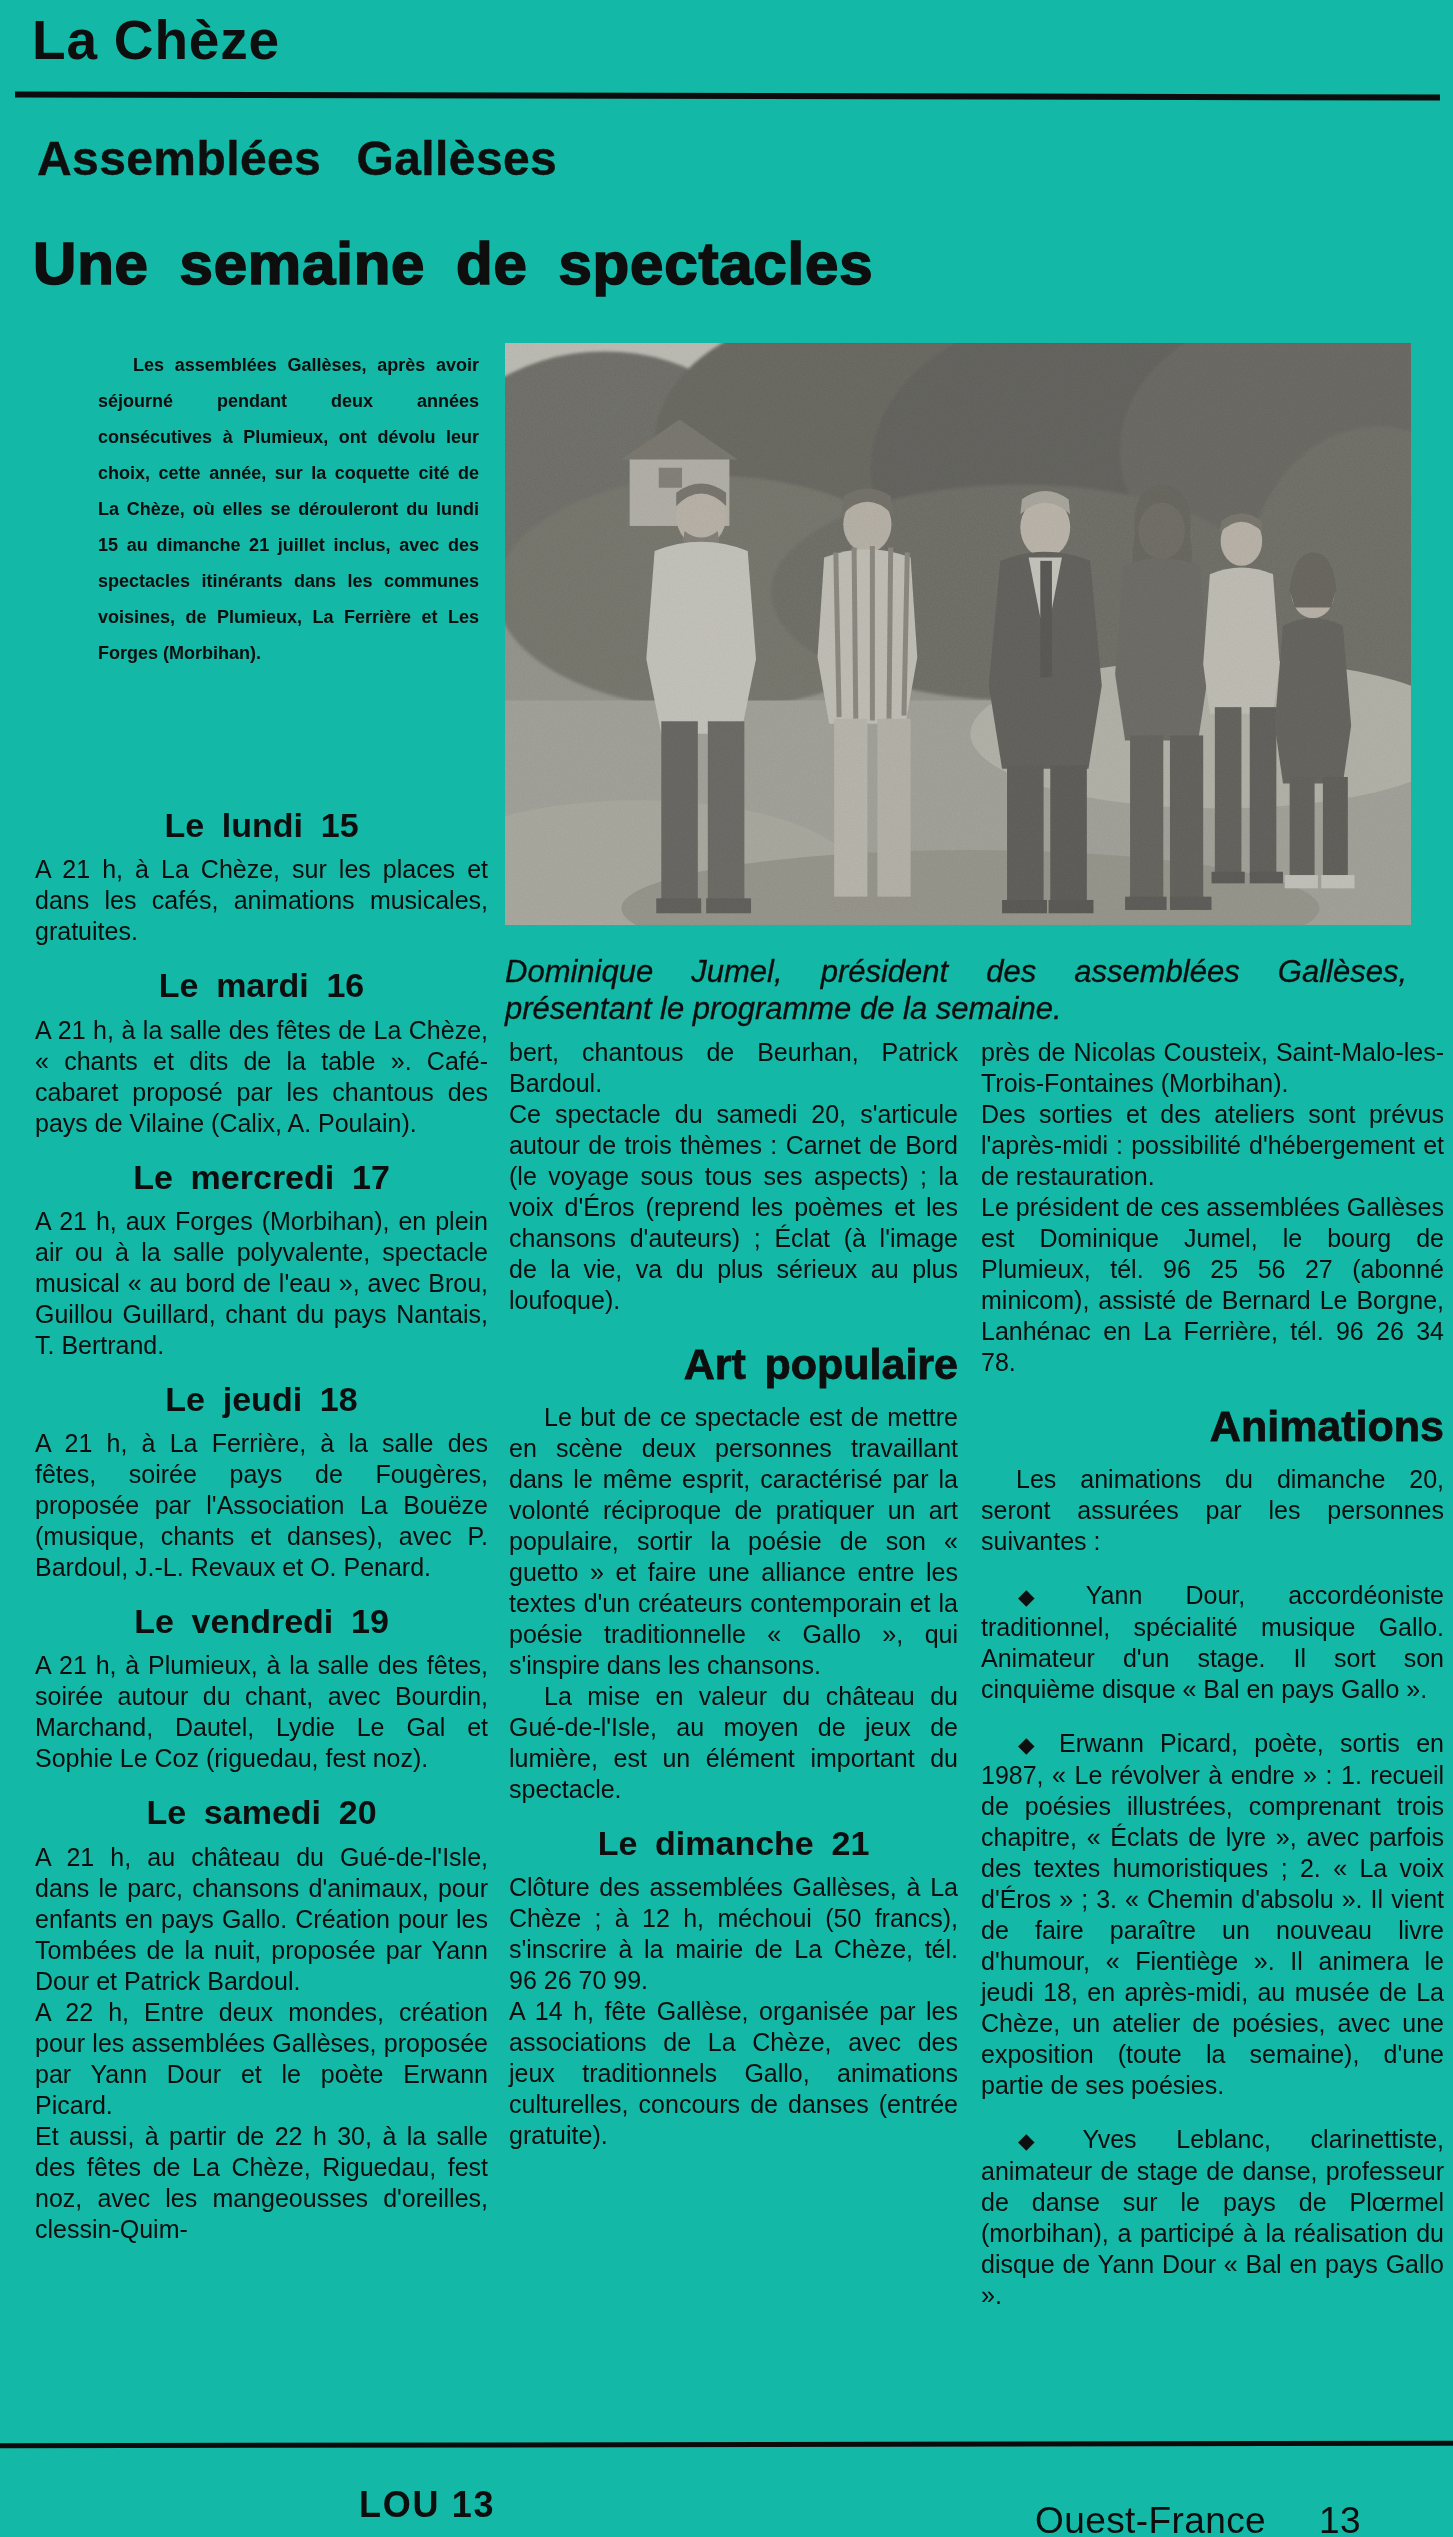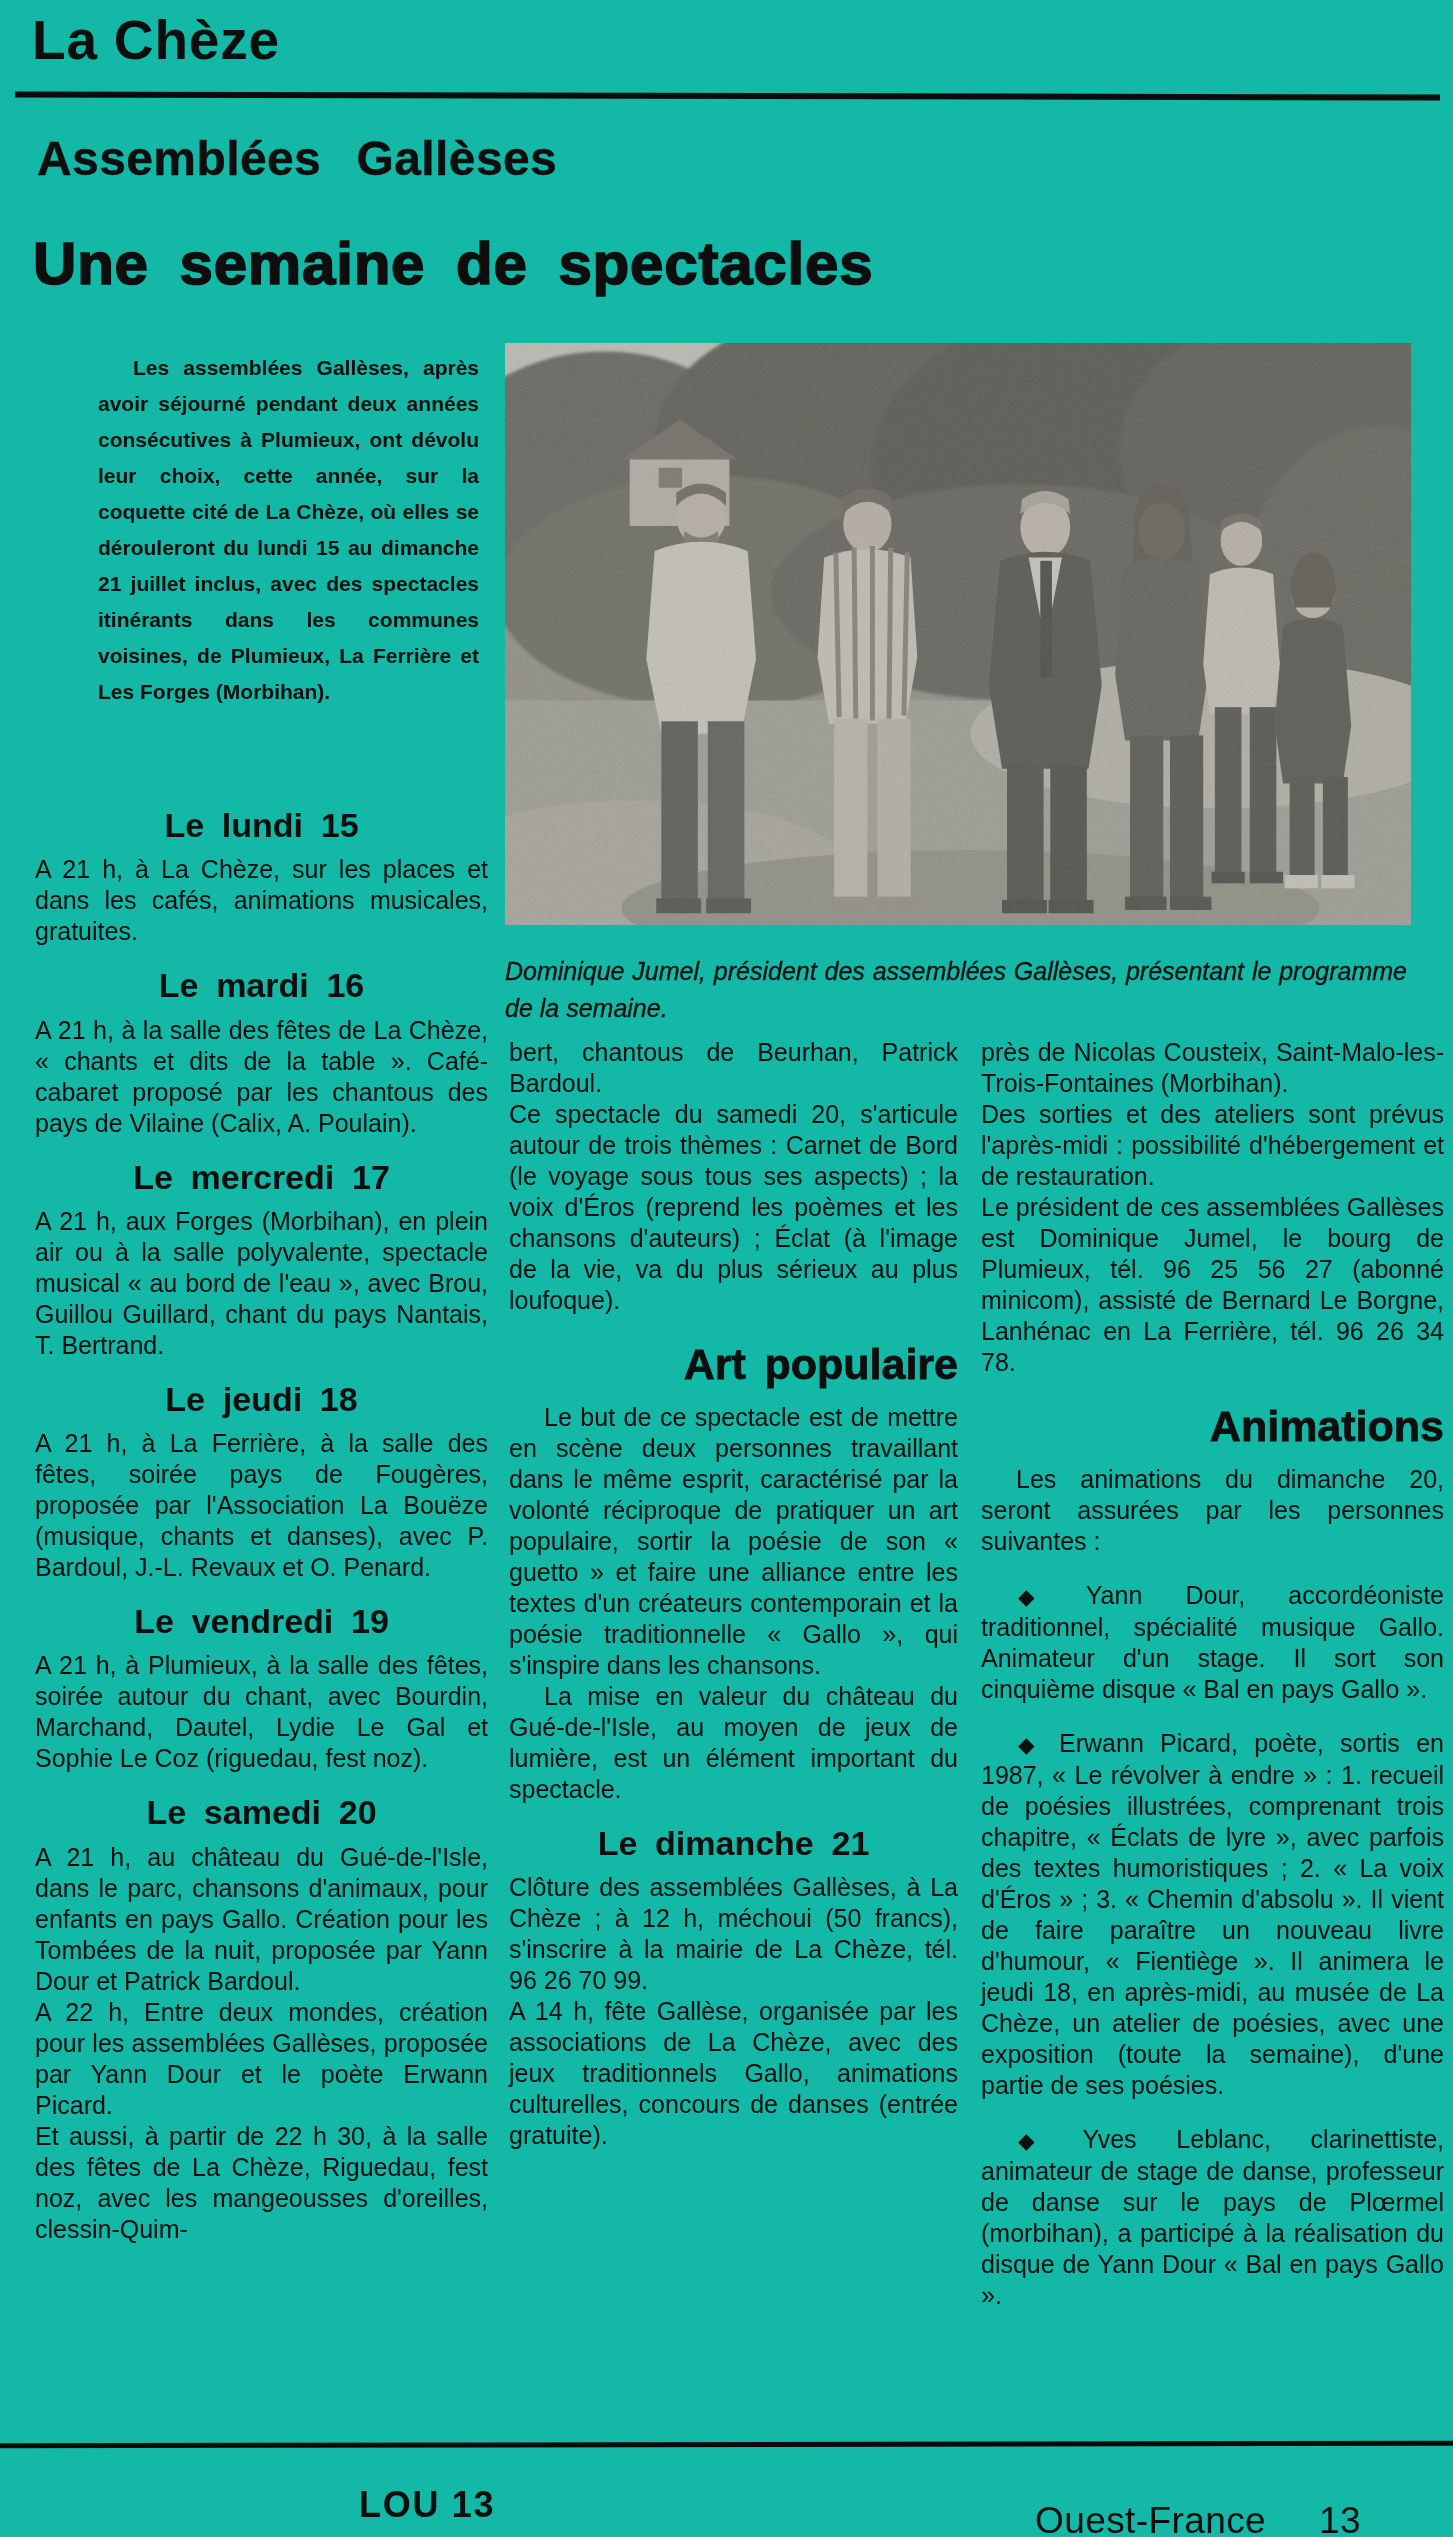--- a/index.html
+++ b/index.html
@@ -22,33 +22,33 @@
     font-size:48px;font-weight:bold;letter-spacing:0.4px;word-spacing:21.6px;
     -webkit-text-stroke:0.4px currentColor;
   }
   .headline{
     position:absolute;left:33px;top:229px;margin:0;
     font-size:60px;font-weight:bold;letter-spacing:0.8px;word-spacing:13.3px;
     -webkit-text-stroke:1.7px currentColor;
   }
   .intro{
     position:absolute;left:98px;top:329px;width:381px;
-    font-size:21px;line-height:36px;font-weight:bold;
+    font-size:18px;line-height:36px;font-weight:bold;
     text-align:justify;text-indent:35px;
   }
   figure.photo{
     position:absolute;left:505px;top:343px;width:906px;margin:0;
   }
   figure.photo svg{
     display:block;width:906px;height:582px;
     filter:blur(0.7px) contrast(1.03);
   }
   figcaption{
     margin-top:28px;
-    font-style:italic;font-size:25px;line-height:37px;
+    font-style:italic;font-size:31px;line-height:37px;
     -webkit-text-stroke:0.3px currentColor;
     width:902px;text-align:justify;
   }
   .col{position:absolute;font-size:25px;line-height:31px;}
   #col-left  {left:35px;  top:810px;  width:453px;}
   #col-middle{left:509px; top:1037px; width:449px;}
   #col-right {left:981px;top:1037px; width:463px;}
   .para{margin:0;text-align:justify;}
   .para.indent{text-indent:35px;}
   .para.bullet{margin-top:23px;text-indent:37px;}

